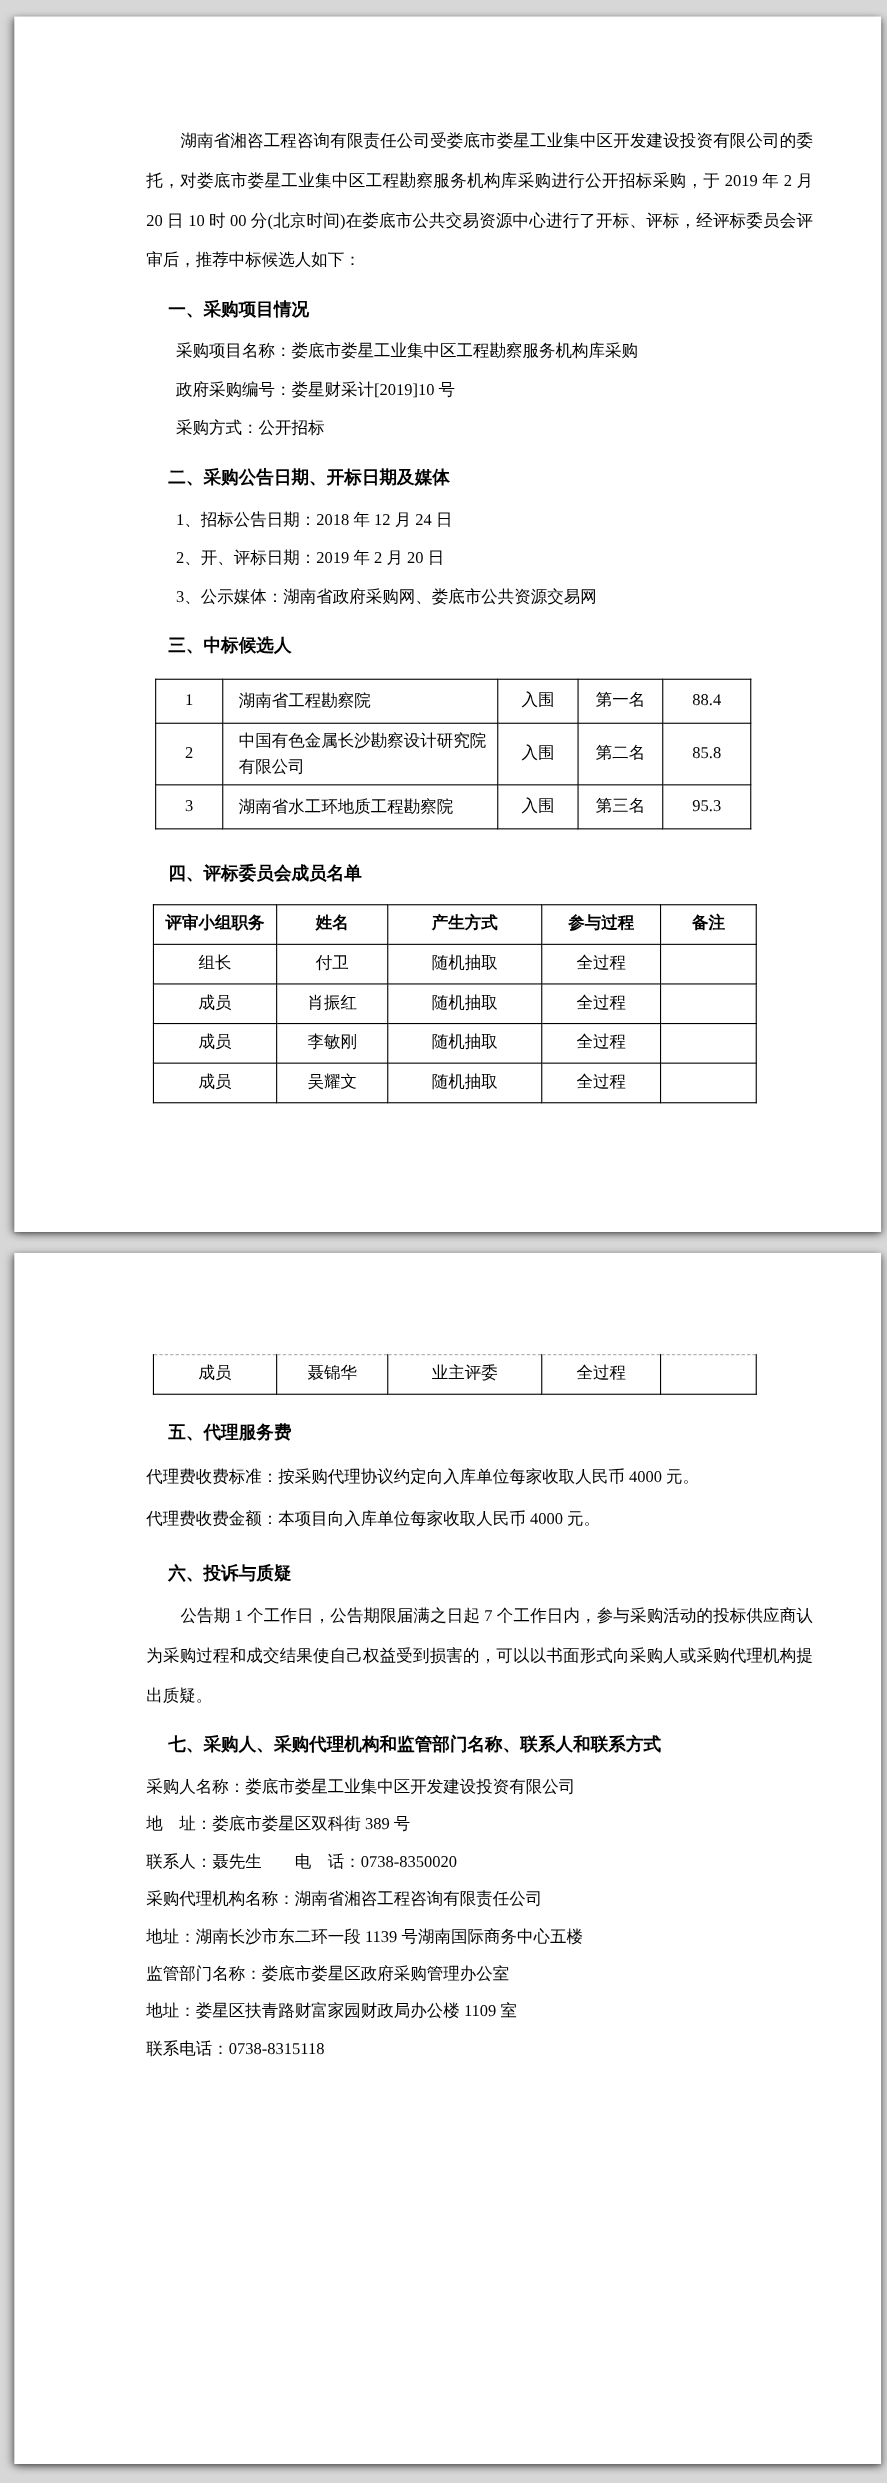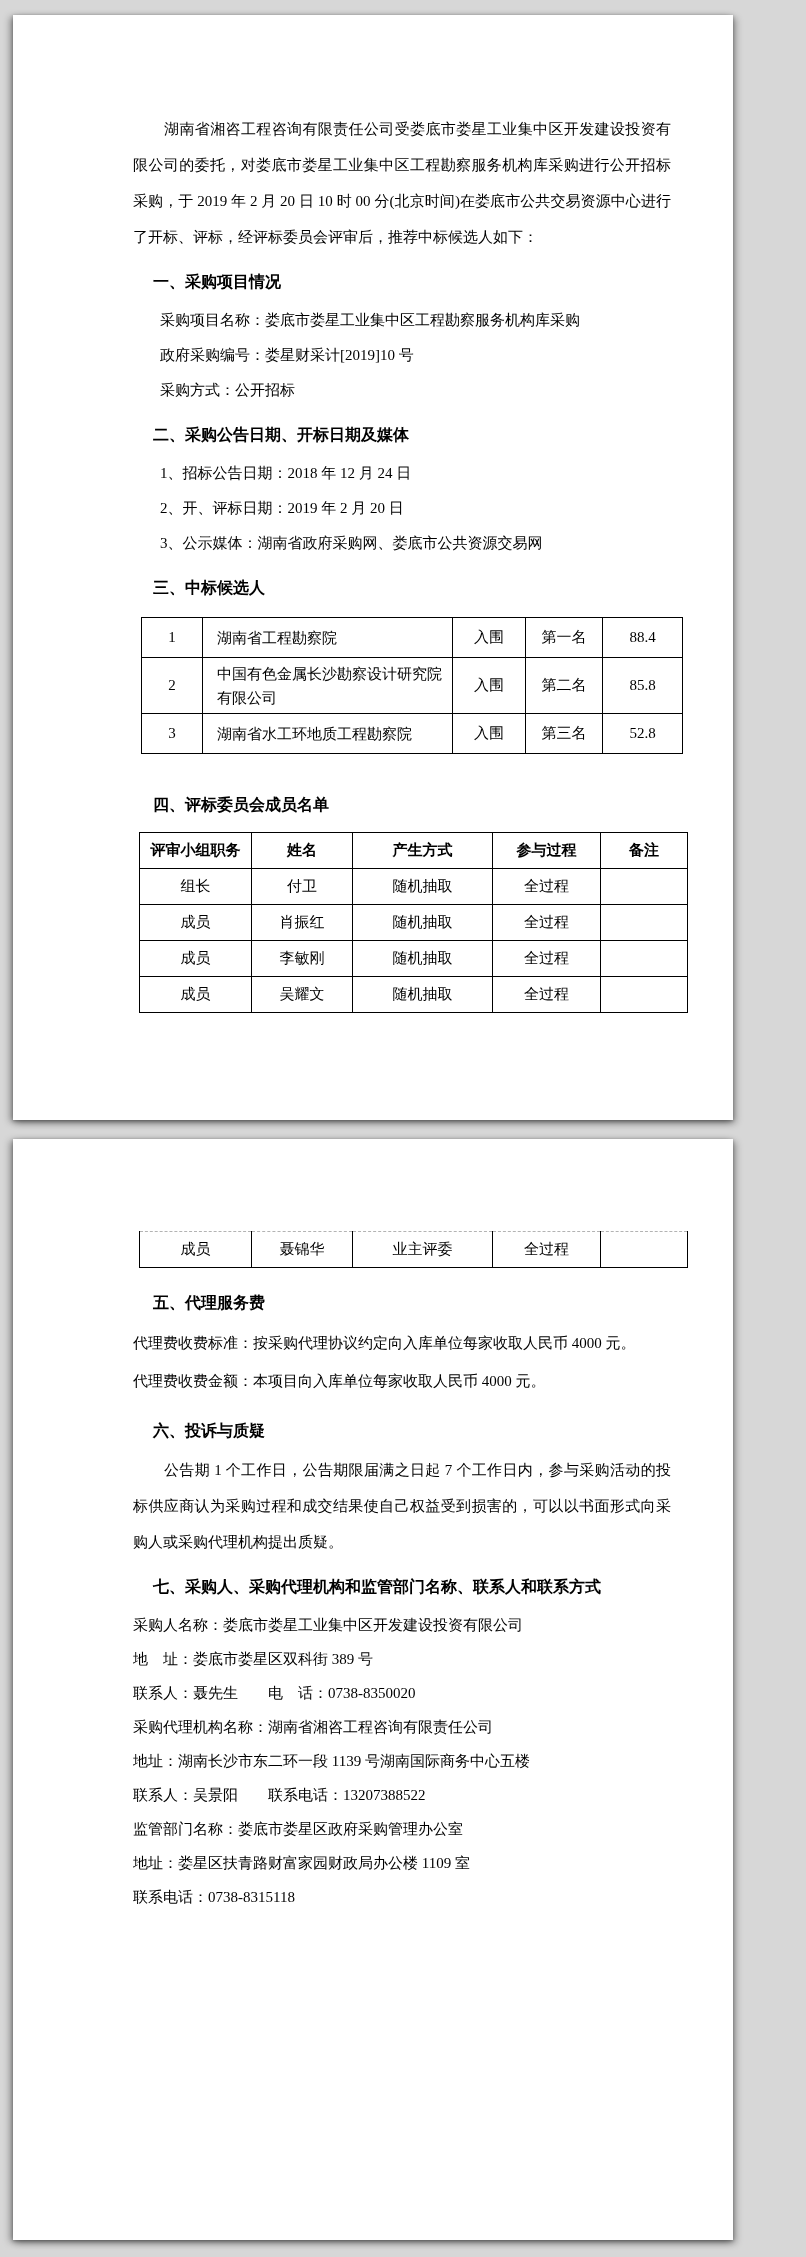--- a/index.html
+++ b/index.html
@@ -3,21 +3,21 @@
 <meta charset="utf-8">
 <style>
   html,body{margin:0;padding:0;}
   body{
     width:806px;height:2257px;position:relative;
     background:#d7d7d7;
     font-family:"Liberation Serif","DejaVu Serif",serif;
     color:#000;overflow:hidden;
   }
   .page{
-    position:absolute;left:13px;width:720px;background:#ffffff;
+    position:absolute;left:13px;width:788px;background:#ffffff;
     box-shadow:-3px 2px 7px rgba(0,0,0,0.35), 3px 3px 7px rgba(0,0,0,0.3), 0 1px 3px rgba(0,0,0,0.25);
   }
   .page-1{top:15px;height:1105px;}
   .page-2{top:1139px;height:1101px;}
   .inner{padding:0 62px 0 120px;font-size:15px;line-height:35px;}
   .page-1 .inner{padding-top:96px;}
   .page-2 .inner{padding-top:92px;}
   .intro{line-height:36px;text-indent:31px;text-align:justify;margin:0;}
   .sec{font-size:16px;font-weight:bold;line-height:30px;margin:12px 0 6px;padding-left:20px;}
   .item{padding-left:27px;line-height:35px;}
@@ -83,26 +83,26 @@
           <td class="name">中国有色金属长沙勘察设计研究院有限公司</td>
           <td>入围</td>
           <td>第二名</td>
           <td>85.8</td>
         </tr>
         <tr class="r40">
           <td>3</td>
           <td class="name">湖南省水工环地质工程勘察院</td>
           <td>入围</td>
           <td>第三名</td>
-          <td>52.8</td>
+          <td>95.3</td>
         </tr>
       </tbody>
     </table>
 
-    <div class="sec" style="margin-top:36px;">四、评标委员会成员名单</div>
+    <div class="sec" style="margin-top:26px;">四、评标委员会成员名单</div>
 
     <table class="t2">
       <colgroup>
           <col class="c0">
           <col class="c1">
           <col class="c2">
           <col class="c3">
           <col class="c4">
         </colgroup>
       <tbody>
@@ -175,19 +175,18 @@
 
     <div class="sec" style="margin-top:16px;">六、投诉与质疑</div>
     <p class="para">公告期 1 个工作日，公告期限届满之日起 7 个工作日内，参与采购活动的投标供应商认为采购过程和成交结果使自己权益受到损害的，可以以书面形式向采购人或采购代理机构提出质疑。</p>
 
     <div class="sec" style="margin-top:12px;">七、采购人、采购代理机构和监管部门名称、联系人和联系方式</div>
     <div class="fline">采购人名称：娄底市娄星工业集中区开发建设投资有限公司</div>
     <div class="fline">地　址：娄底市娄星区双科街 389 号</div>
     <div class="fline">联系人：聂先生　　电　话：0738-8350020</div>
     <div class="fline">采购代理机构名称：湖南省湘咨工程咨询有限责任公司</div>
     <div class="fline">地址：湖南长沙市东二环一段 1139 号湖南国际商务中心五楼</div>
-    <div class="fline">联系人：吴景阳　　联系电话：13207388522</div>
     <div class="fline">监管部门名称：娄底市娄星区政府采购管理办公室</div>
     <div class="fline">地址：娄星区扶青路财富家园财政局办公楼 1109 室</div>
     <div class="fline">联系电话：0738-8315118</div>
 
   </div>
 </div>
 
 </body></html>

